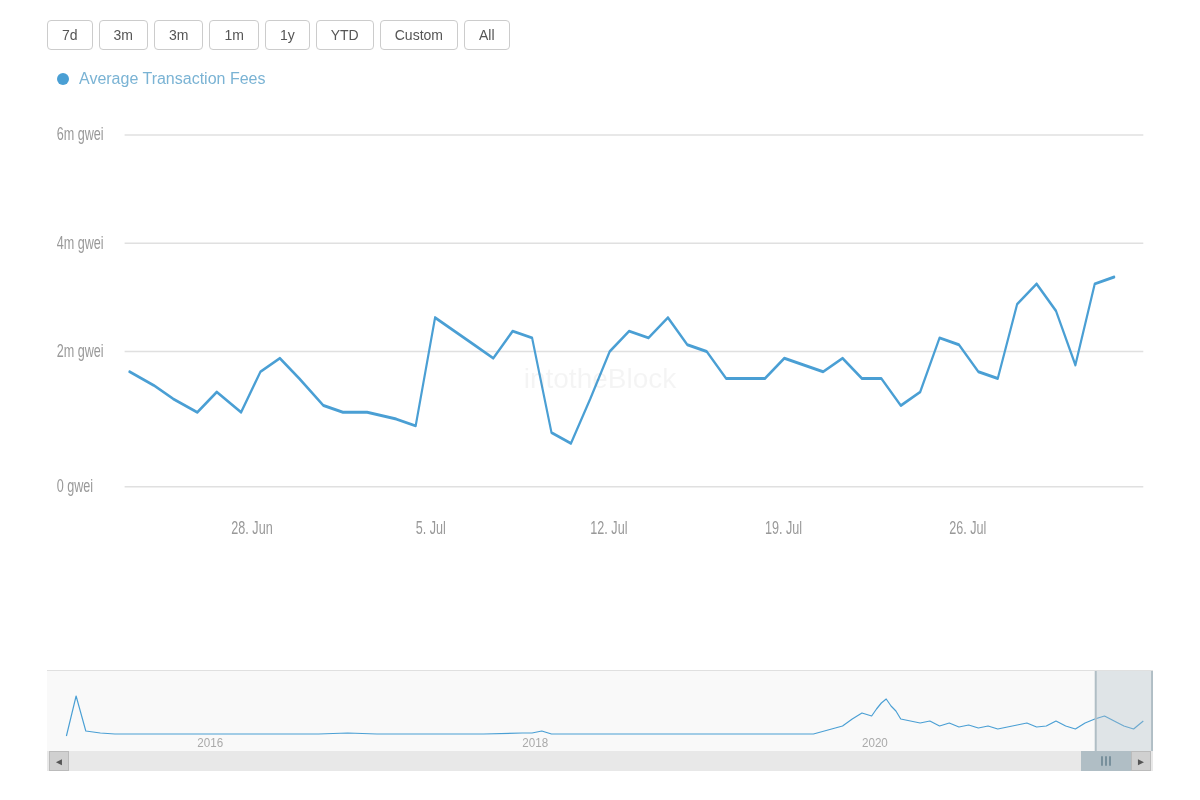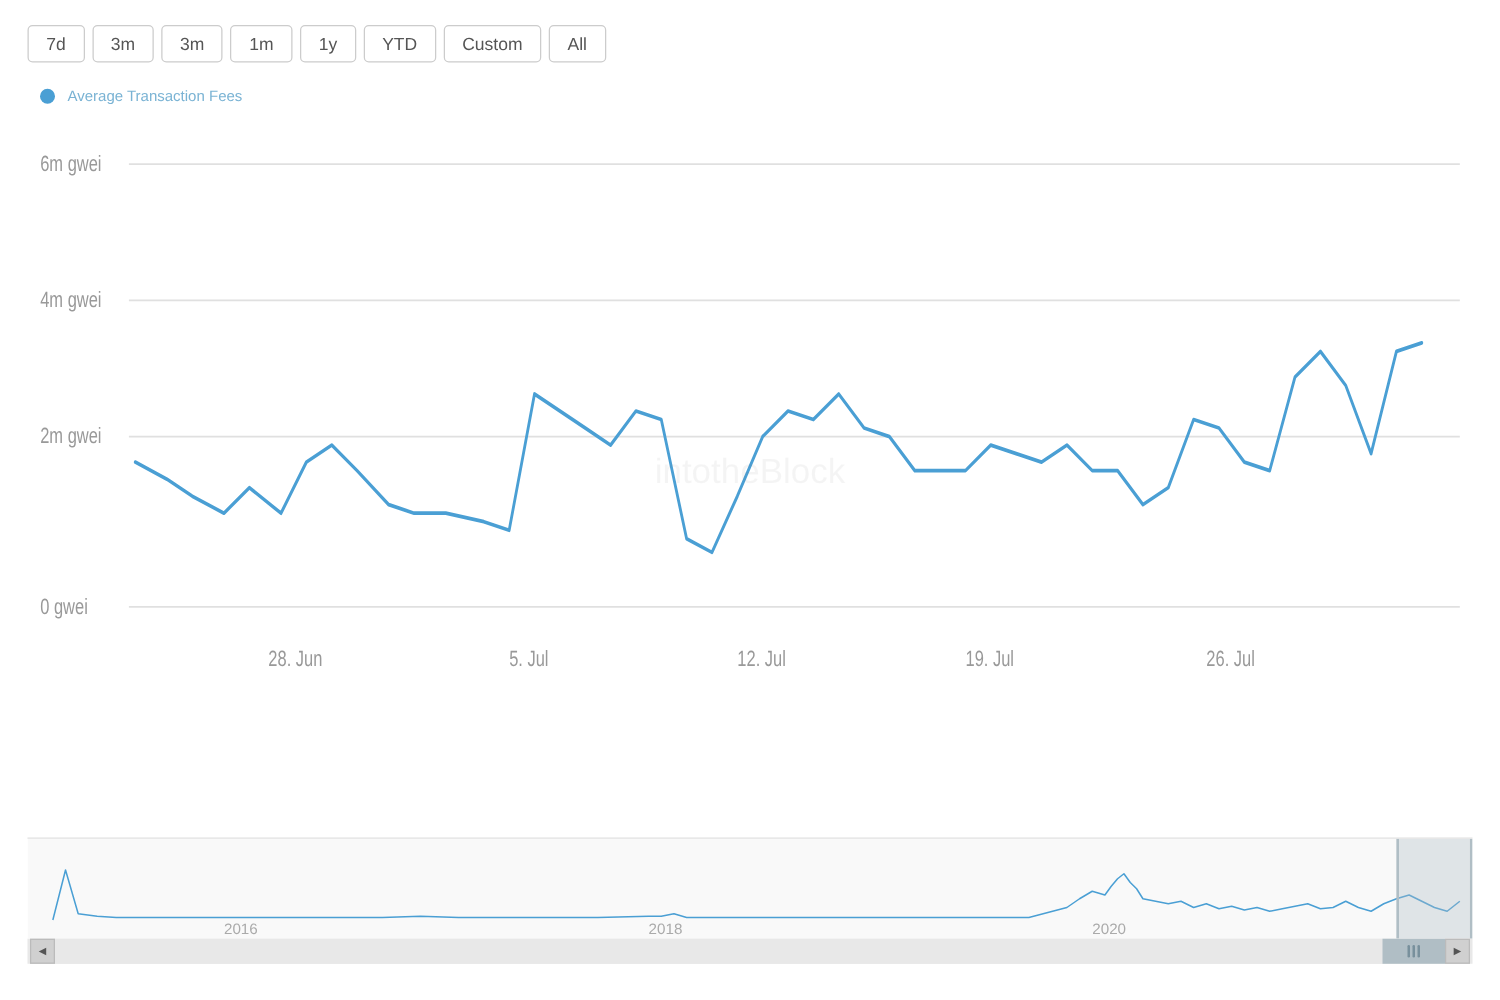--- a/index.html
+++ b/index.html
@@ -6,21 +6,21 @@
     body {
       font-family: -apple-system, BlinkMacSystemFont, 'Segoe UI', Arial, sans-serif;
       background: #fff;
       color: #333;
       width: 1200px;
       height: 800px;
       overflow: hidden;
     }
 
     .container {
-      padding: 20px 22px;
+      padding: 20px 47px;
       width: 1200px;
       height: 800px;
       display: flex;
       flex-direction: column;
     }
 
     
     .time-range-bar {
       display: flex;
       gap: 6px;
@@ -48,21 +48,21 @@
       padding-left: 10px;
     }
     .legend-dot {
       width: 12px;
       height: 12px;
       border-radius: 50%;
       background: #4a9fd4;
       flex-shrink: 0;
     }
     .legend-label {
-      font-size: 12px;
+      font-size: 16px;
       color: #7ab3d4;
       font-weight: 400;
     }
 
     
     .chart-wrapper {
       flex: 1;
       position: relative;
       display: flex;
       flex-direction: column;

